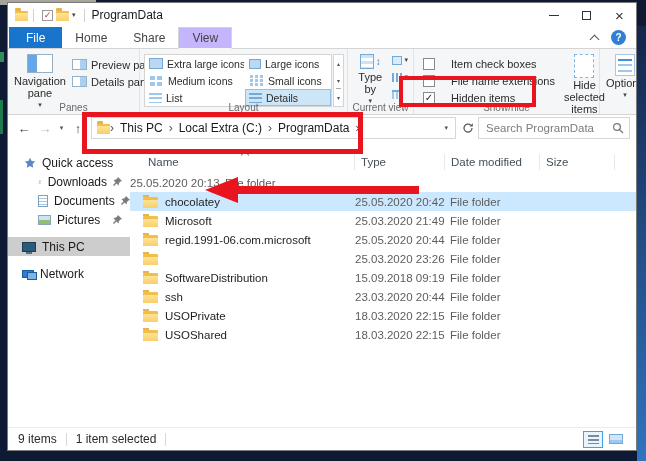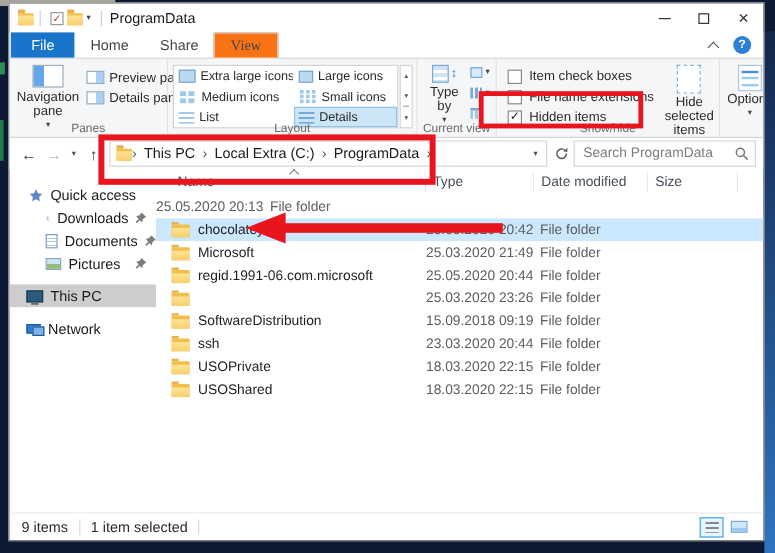--- a/index.html
+++ b/index.html
@@ -33,22 +33,22 @@
   .win-btn { width:33px; display:flex; align-items:center; justify-content:center; color:#333; }
   .min-glyph { width:10px; height:1px; background:#333; }
   .max-glyph { width:9px; height:9px; border:1px solid #333; }
   .close-glyph { font-size:15px; line-height:1; color:#333; }
 
   
   .tabsrow { height:22px; flex:0 0 auto; display:flex; align-items:stretch; background:#fff;
              border-bottom:1px solid #d4d4d4; position:relative; }
   .tab { padding:0 13px; display:flex; align-items:center; font-size:12px; color:#444; }
   .tab-file { background:#1974cc; color:#fff; padding:0 17px; margin-left:1px; }
-  .tab-active { background:#f97316; border:1px solid #d4d4d4; border-bottom:1px solid #f5f6f7;
-                margin-bottom:-1px; z-index:2;font-family:Liberation Serif, serif; }
+  .tab-active { background:#c4b5fd; border:1px solid #d4d4d4; border-bottom:1px solid #f5f6f7;
+                margin-bottom:-1px; z-index:2; }
   .tab-right { margin-left:auto; display:flex; align-items:center; gap:13px; padding-right:10px; }
   .collapse-chevron { width:7px; height:7px; border-left:1.5px solid #555; border-top:1.5px solid #555;
                       transform:rotate(45deg); margin-top:4px; }
   .help-btn { width:15px; height:15px; border-radius:50%; background:#2f7fd6; color:#fff;
               font-size:10px; font-weight:bold; display:flex; align-items:center; justify-content:center; }
 
   
   .ribbon { height:66px; flex:0 0 auto; background:#f5f6f7; border-bottom:1px solid #d4d4d4;
             display:flex; overflow:hidden; }
   .rgroup { position:relative; display:flex; align-items:flex-start; padding:3px 3px 13px 3px;
@@ -88,21 +88,21 @@
                background-image:repeating-linear-gradient(#cfe3f3 0 3px,#fff 3px 6px); }
   .updown { font-size:10px; color:#2e7bd0; line-height:1; }
   .cvcol { display:flex; flex-direction:column; gap:1px; margin-left:1px; }
   .cv-small { height:16px; display:flex; align-items:center; gap:2px; padding:0 2px; }
   .ic-group { width:10px; height:9px; border:1px solid #74a9d8; background:#d9eafa; }
   .ic-cols  { width:10px; height:9px; background-image:repeating-linear-gradient(90deg,#74a9d8 0 2px,transparent 2px 4px); }
   .ic-fit   { width:10px; height:9px; border-top:2px solid #74a9d8;
               background-image:repeating-linear-gradient(90deg,#9ec9ec 0 2px,transparent 2px 4px); }
 
   .cbcol { display:flex; flex-direction:column; padding:3px 4px 0 6px; }
-  .cbrow { display:flex; align-items:center; gap:6px; height:17px; font-size:11px; color:#2b2b2b; white-space:nowrap; }
+  .cbrow { display:flex; align-items:center; gap:16px; height:17px; font-size:11px; color:#2b2b2b; white-space:nowrap; }
   .cb { width:12px; height:12px; border:1px solid #8a8a8a; background:#fff; display:flex;
         align-items:center; justify-content:center; font-size:10px; line-height:1; color:#222; flex:0 0 auto; }
   .hidesel-icon { width:20px; height:24px; border:1px dashed #7fb2e5; background:#fff; margin-bottom:1px; }
   .options-icon { width:20px; height:22px; border:1px solid #a9c7e0; background:#fff; margin-bottom:1px;
                   display:flex; flex-direction:column; justify-content:space-evenly; padding:0 2px; }
   .opt-line { height:2px; background:#9ec9ec; }
   .opt-line:first-child { background:#4a90d9; }
 
   
   .addrrow { height:26px; flex:0 0 auto; display:flex; align-items:center; padding:0 6px; background:#fff; gap:1px; }
@@ -138,21 +138,21 @@
   .i-pics { width:13px; height:10px; border:1px solid #8aa5bd; flex:0 0 auto;
             background:linear-gradient(#cde4f6 0 55%,#93bf6e 55%); }
   .i-pc { width:14px; height:10px; background:#2c5a7a; border:1px solid #1c3c52; position:relative; flex:0 0 auto; }
   .i-pc::after { content:''; position:absolute; left:3px; bottom:-3px; width:6px; height:2px; background:#55707f; }
   .i-net { width:12px; height:8px; background:#2e7bd0; border:1px solid #1c5c9c; position:relative; flex:0 0 auto; }
   .i-net::after { content:''; position:absolute; right:-4px; bottom:-3px; width:8px; height:6px;
                   background:#7fb2e5; border:1px solid #1c5c9c; }
 
   .content { flex:1; display:flex; flex-direction:column; min-width:0; }
   .colheaders { height:22px; flex:0 0 auto; display:flex; align-items:center; font-size:11.5px;
-                color:#454f59; position:relative; }
+                color:#454f59; position:relative;margin-top:10px; }
   .colh { height:70%; display:flex; align-items:center; border-right:1px solid #e8e8e8; padding-left:6px; }
   .colh.name { width:225px; padding-left:18px; }
   .colh.date { width:95px; }
   .colh.type { width:90px; }
   .colh.size { width:75px; }
   .sortcaret { position:absolute; left:112px; top:1px; width:6px; height:6px;
                border-left:1px solid #808080; border-top:1px solid #808080; transform:rotate(45deg); }
   .frow { height:19px; display:flex; align-items:center; font-size:11.5px; }
   .frow.selected { background:#cce8ff; }
   .c-name { width:225px; display:flex; align-items:center; gap:7px; padding-left:13px;

